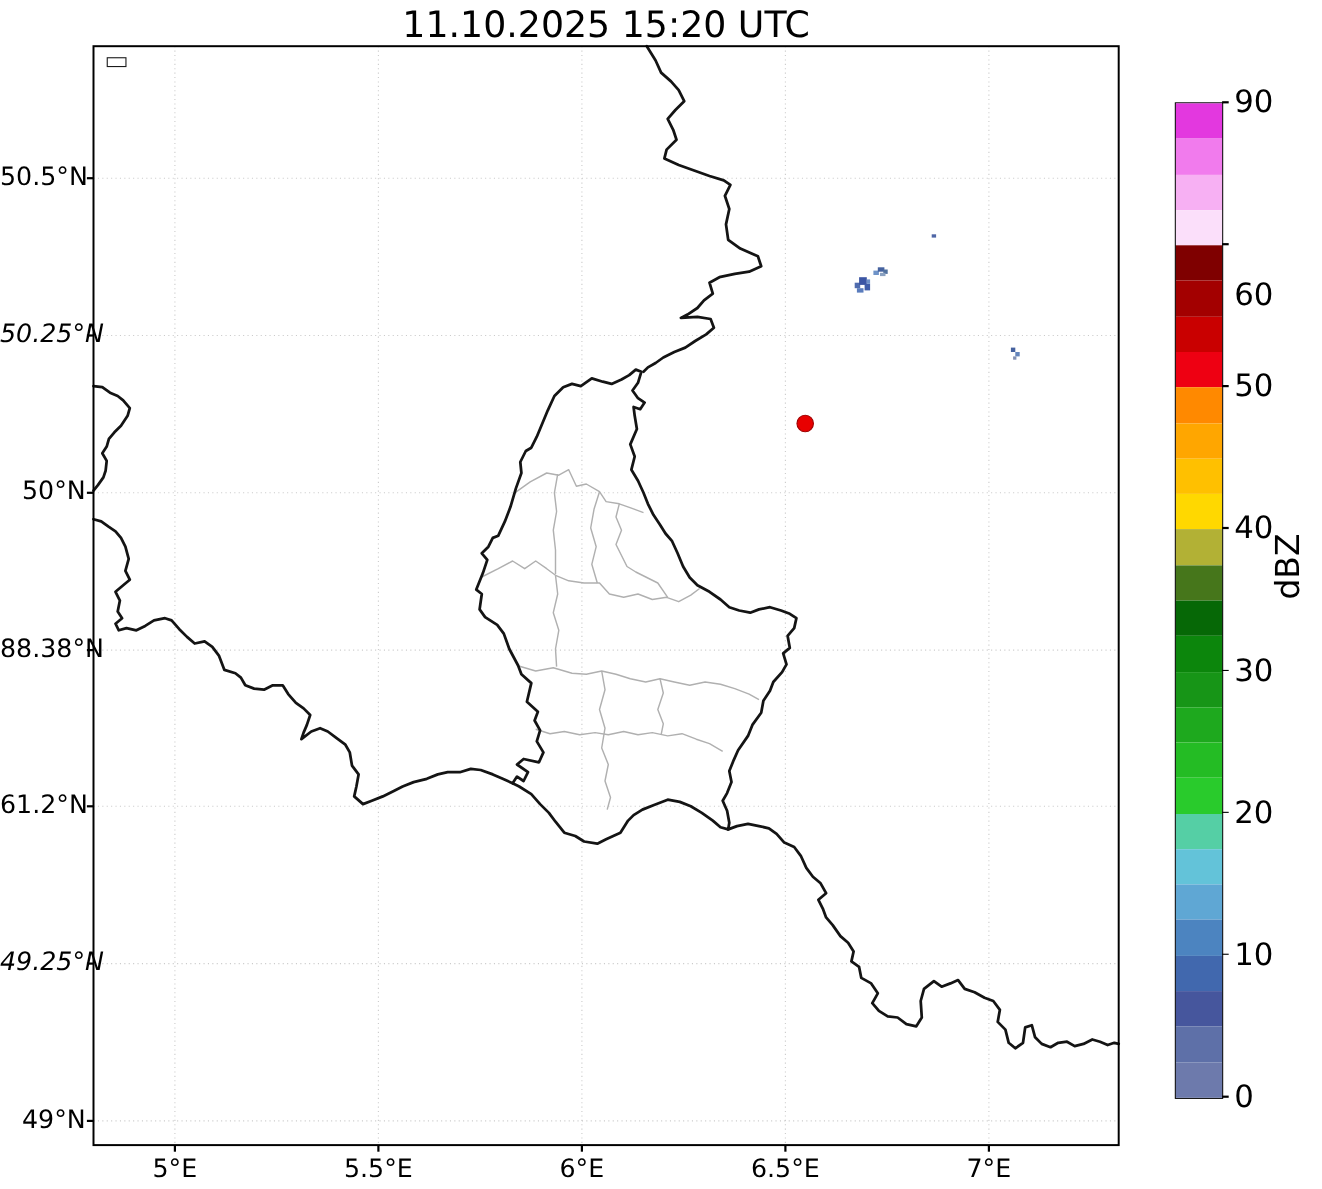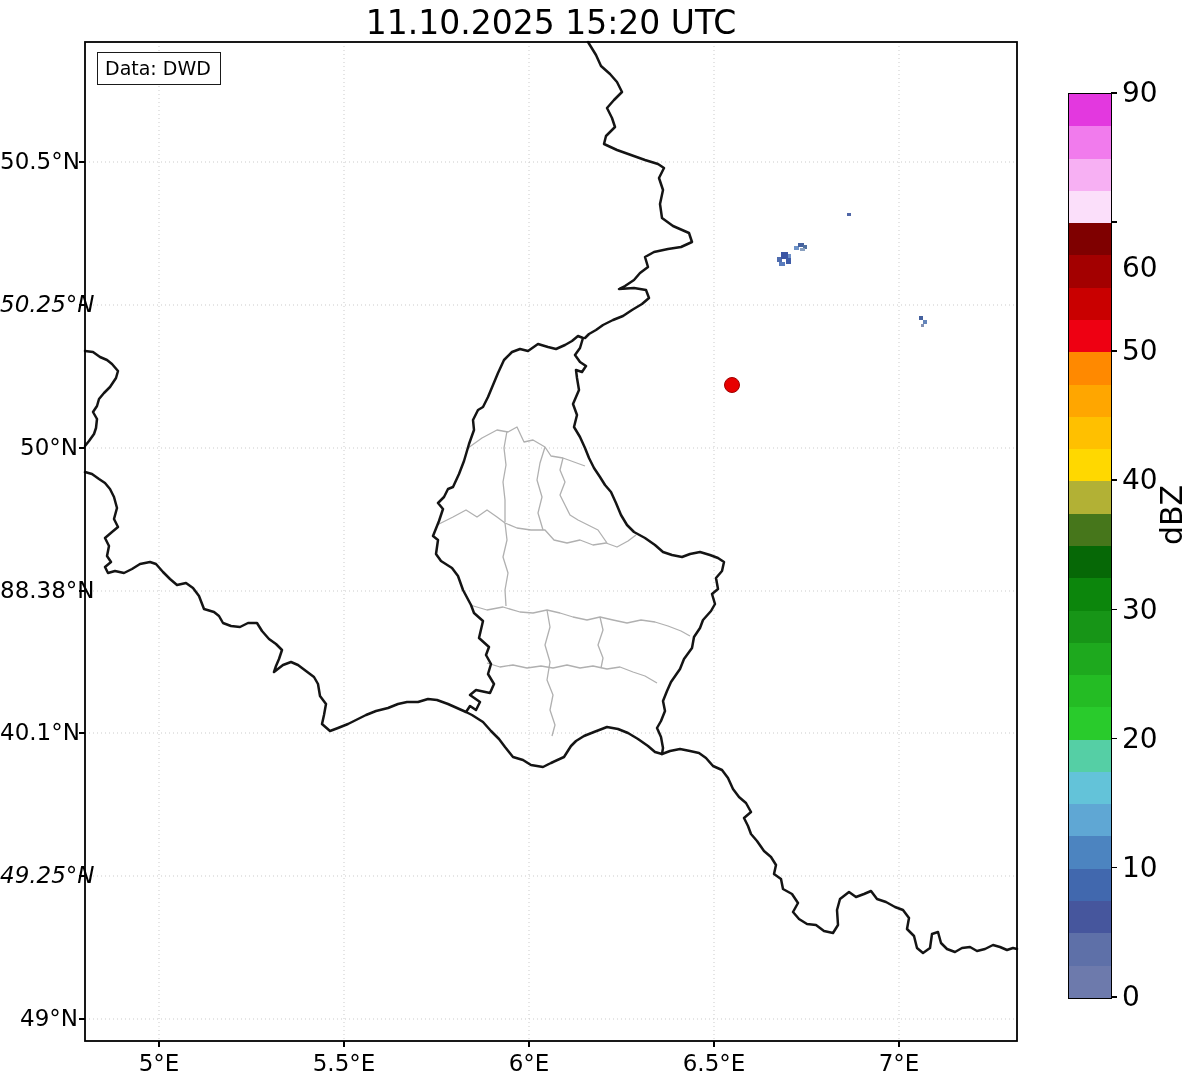--- a/index.html
+++ b/index.html
@@ -69,33 +69,32 @@
       <rect x="800" y="248" width="5" height="3" fill="#89a0c0"></rect>
       <rect x="847" y="213" width="4" height="3" fill="#4f66a6"></rect>
       <rect x="919" y="316" width="4" height="4" fill="#45619e"></rect>
       <rect x="923" y="320" width="4" height="4" fill="#6485bb"></rect>
       <rect x="921" y="324" width="3" height="3" fill="#8391b3"></rect>
       <circle cx="732" cy="385" r="7.5" fill="#e80000" stroke="#a00000" stroke-width="1"></circle>
       <rect x="85" y="42" width="932" height="999" class="frame"></rect>
     </svg>
 
   <div id="annotation-box">
-    <div>Data: DWD</div>
   </div>
 
   <div id="yticks">
       <div class="ytick-label" style="top: 148px;">50.5°N</div>
       <div class="tickmark" style="left: 79px; top: 161px; width: 6px; height: 1.6px;"></div>
       <div class="ytick-label" style="top: 291px; font-style: italic;">50.25°N</div>
       <div class="tickmark" style="left: 79px; top: 304px; width: 6px; height: 1.6px;"></div>
       <div class="ytick-label" style="top: 434px;">50°N</div>
       <div class="tickmark" style="left: 79px; top: 447px; width: 6px; height: 1.6px;"></div>
       <div class="ytick-label" style="top: 577px;">88.38°N</div>
       <div class="tickmark" style="left: 79px; top: 590px; width: 6px; height: 1.6px;"></div>
-      <div class="ytick-label" style="top: 719px;">40.1°N</div>
+      <div class="ytick-label" style="top: 719px;">61.2°N</div>
       <div class="tickmark" style="left: 79px; top: 732px; width: 6px; height: 1.6px;"></div>
       <div class="ytick-label" style="top: 862px; font-style: italic;">49.25°N</div>
       <div class="tickmark" style="left: 79px; top: 875px; width: 6px; height: 1.6px;"></div>
       <div class="ytick-label" style="top: 1005px;">49°N</div>
       <div class="tickmark" style="left: 79px; top: 1018px; width: 6px; height: 1.6px;"></div>
     </div>
   <div id="xticks">
       <div class="xtick-label" style="left: 99px;">5°E</div>
       <div class="tickmark" style="left: 158px; top: 1041px; width: 1.6px; height: 6px;"></div>
       <div class="xtick-label" style="left: 284px;">5.5°E</div>

